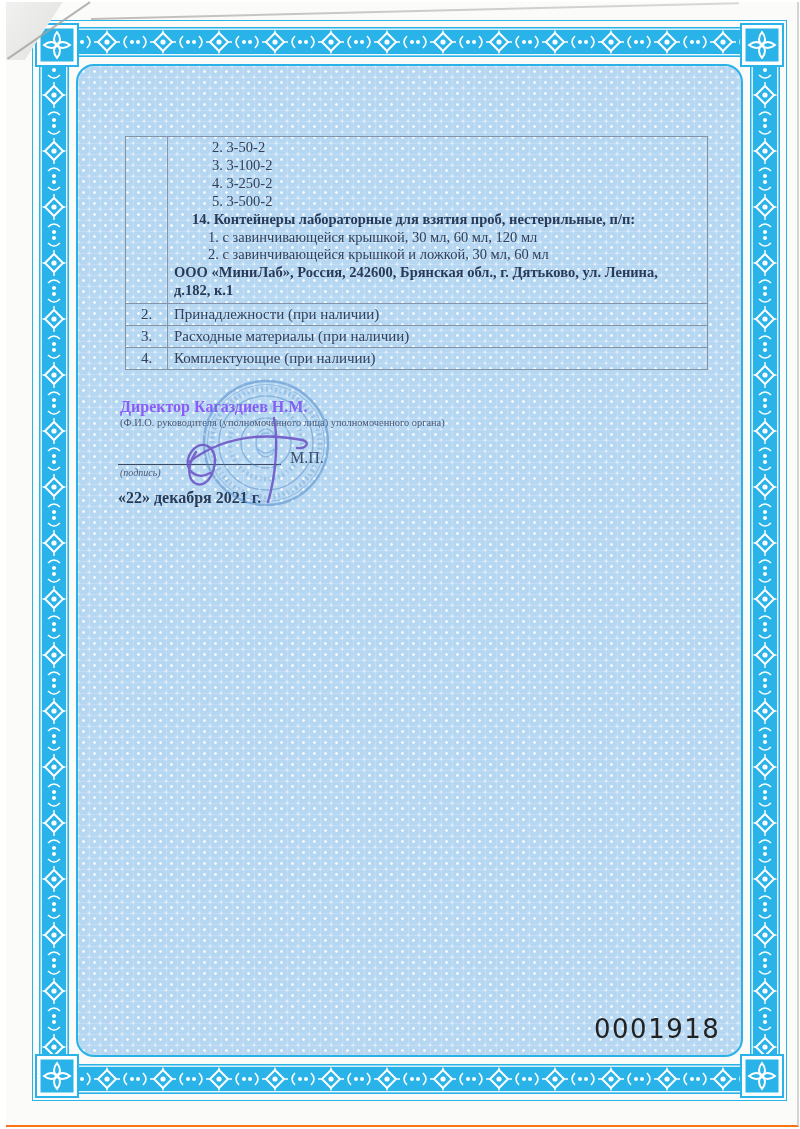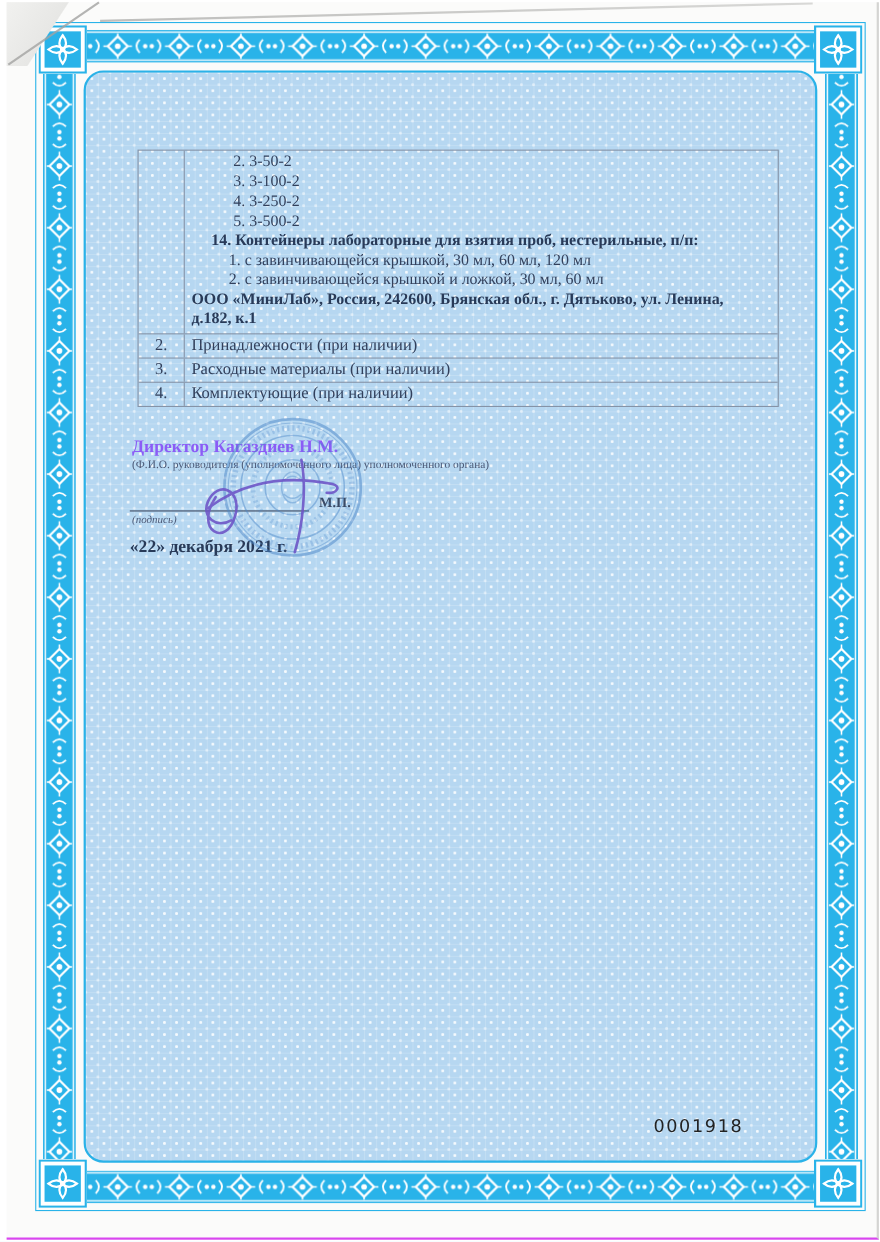--- a/index.html
+++ b/index.html
@@ -6,21 +6,21 @@
   body{
     width:800px;height:1129px;position:relative;overflow:hidden;
     background:#ffffff;
     font-family:"Liberation Serif", serif;
   }
   
   .paper{
     position:absolute;left:6px;top:2px;width:791px;height:1123px;
     background:#fbfbfa;
     border-right:2px solid #d4d4d2;
-    border-bottom:2px solid #d946ef;
+    border-bottom:2px solid #f97316;
   }
   
   .top-edge-line{
     position:absolute;left:85px;top:16px;width:648px;height:2px;
     background:linear-gradient(90deg,#b3b3b1,#d2d2d0);
     transform:rotate(-1.4deg);transform-origin:0 50%;
     opacity:.85;z-index:8;
   }
   
   .corner-fold{
@@ -76,26 +76,26 @@
   .cell-body{flex:1;padding:2px 6px 3px 6px;}
   .trow-small{height:21px;font-size:15px;line-height:20px;}
   .trow-small .cell-body{padding:0 6px;}
   .b{font-weight:bold;color:#283a58;}
   .ind-variant{margin-left:38px;}
   .ind-item14{margin-left:18px;}
   .ind-sub{margin-left:34px;}
   .director-line{position:absolute;left:114px;top:396px;font-size:16px;font-weight:bold;color:#8b5cf6;}
   .director-caption{position:absolute;left:114px;top:415px;font-size:10.4px;color:#4a5876;}
   .sig-line{position:absolute;left:112px;top:440px;width:163px;height:22px;border-bottom:1.3px solid #3c4a63;}
-  .mp-label{position:absolute;left:284px;top:447px;font-size:13px;color:#3a4a66;font-weight:bold;}
+  .mp-label{position:absolute;left:284px;top:447px;font-size:16px;color:#3a4a66;}
   .sig-caption{position:absolute;left:114px;top:465px;font-size:10px;font-style:italic;color:#4a5876;}
   .date-line{position:absolute;left:112px;top:487px;font-size:16px;font-weight:bold;color:#283a58;}
   .serial{
     position:absolute;left:588px;top:1012px;
-    font-family:"DejaVu Sans", sans-serif;font-size:16px;color:#222;
+    font-family:"DejaVu Sans", sans-serif;font-size:26px;color:#222;
     letter-spacing:1.5px;
   }
   .stamp{position:absolute;left:176px;top:357px;width:168px;height:168px;z-index:2;}
   .signature{position:absolute;left:150px;top:400px;width:196px;height:110px;z-index:4;}
 </style>
 </head>
 <body>
 
 <svg width="0" height="0" style="position:absolute" aria-hidden="true">
   <defs>

